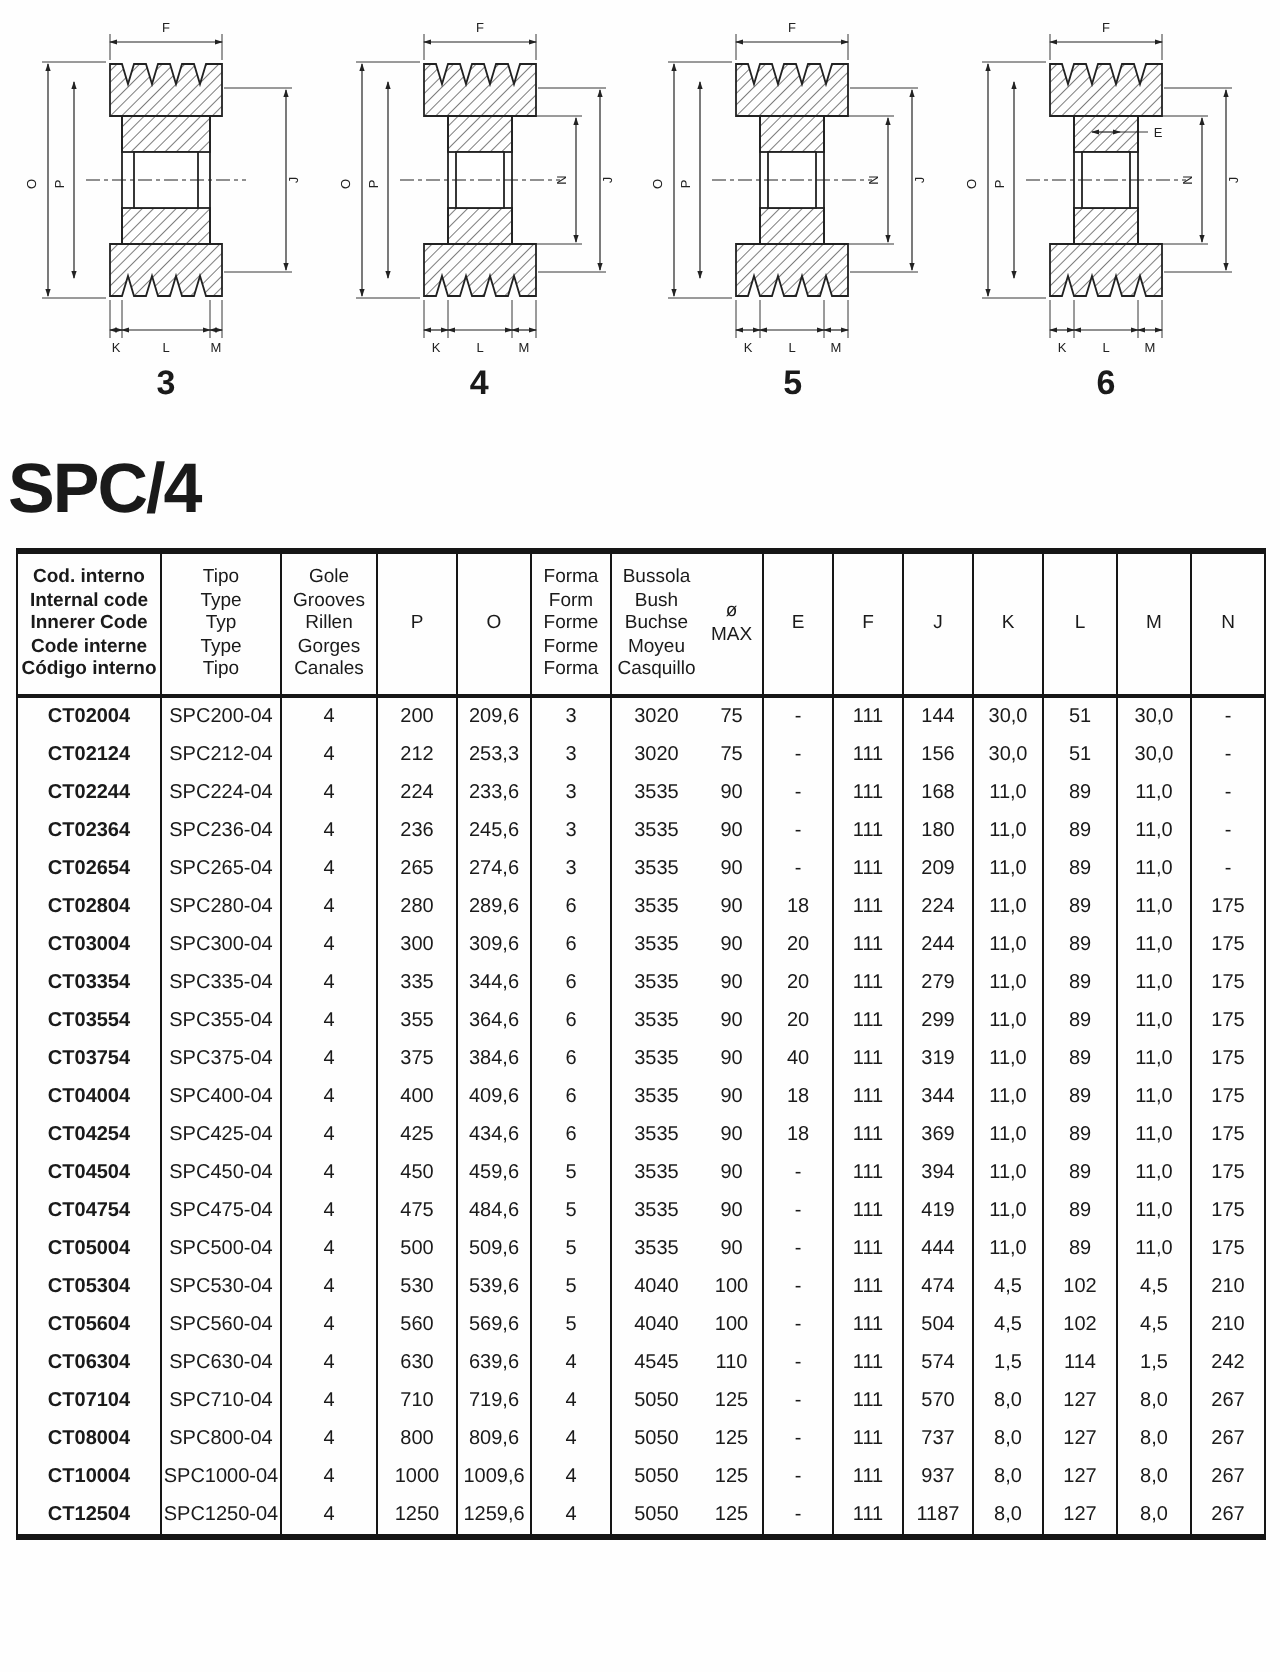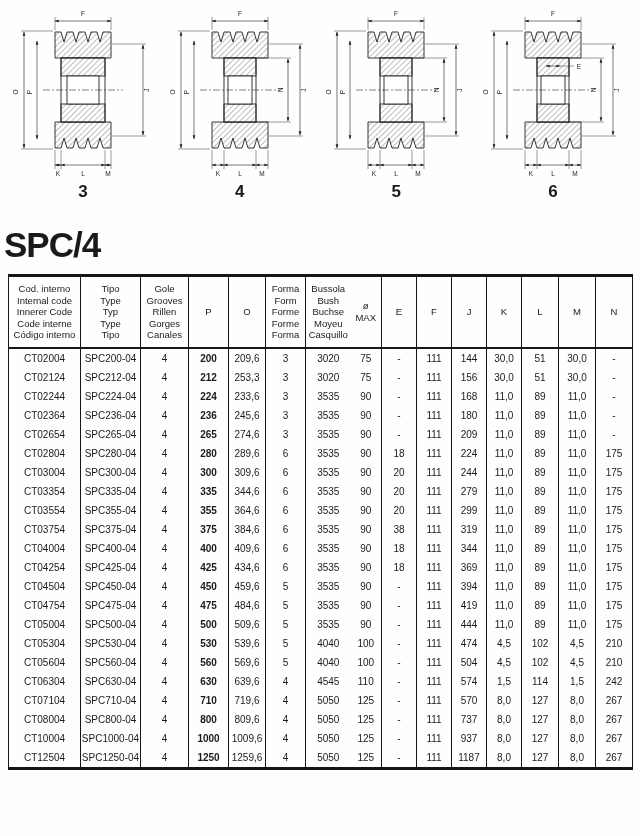--- a/index.html
+++ b/index.html
@@ -21,30 +21,30 @@
   }
   
   table.spec{
     width:624px;margin:0 8px;border-collapse:collapse;table-layout:fixed;
     border:solid #161616;border-width:3px 1px 3px 1px;
   }
   table.spec th,table.spec td{
     border-left:1px solid #161616;text-align:center;vertical-align:middle;
     padding:0;overflow:hidden;
   }
-  table.spec th:first-child,table.spec td:first-child{border-left:none;}
+  table.spec th:first-child,table.spec td:first-child{border-left:none;font-weight:bold;}
   
   table.spec th:nth-child(8),table.spec td:nth-child(8){border-left:none;}
   table.spec thead th{
     border-bottom:2px solid #161616;font-weight:normal;
     font-size:9.5px;line-height:11.5px;white-space:pre-line;
     padding:6px 1px;
   }
   table.spec tbody td{font-size:10px;height:19px;}
-  table.spec tbody td.col-p{font-weight:bold;}
+  table.spec tbody td.col-p{font-weight:normal;}
 </style>
 </head>
 <body>
 
 <div class="page">
 
   <div class="diagrams-row">
     <div class="diagram-cell">
       <div class="diagram-canvas"><svg width="152" height="178" viewBox="0 0 152 178">
   <defs>
@@ -462,21 +462,21 @@
         </tr>
         <tr>
           <td>CT03754</td>
           <td>SPC375-04</td>
           <td>4</td>
           <td class="col-p">375</td>
           <td>384,6</td>
           <td>6</td>
           <td>3535</td>
           <td>90</td>
-          <td>38</td>
+          <td>40</td>
           <td>111</td>
           <td>319</td>
           <td>11,0</td>
           <td>89</td>
           <td>11,0</td>
           <td>175</td>
         </tr>
         <tr>
           <td>CT04004</td>
           <td>SPC400-04</td>

